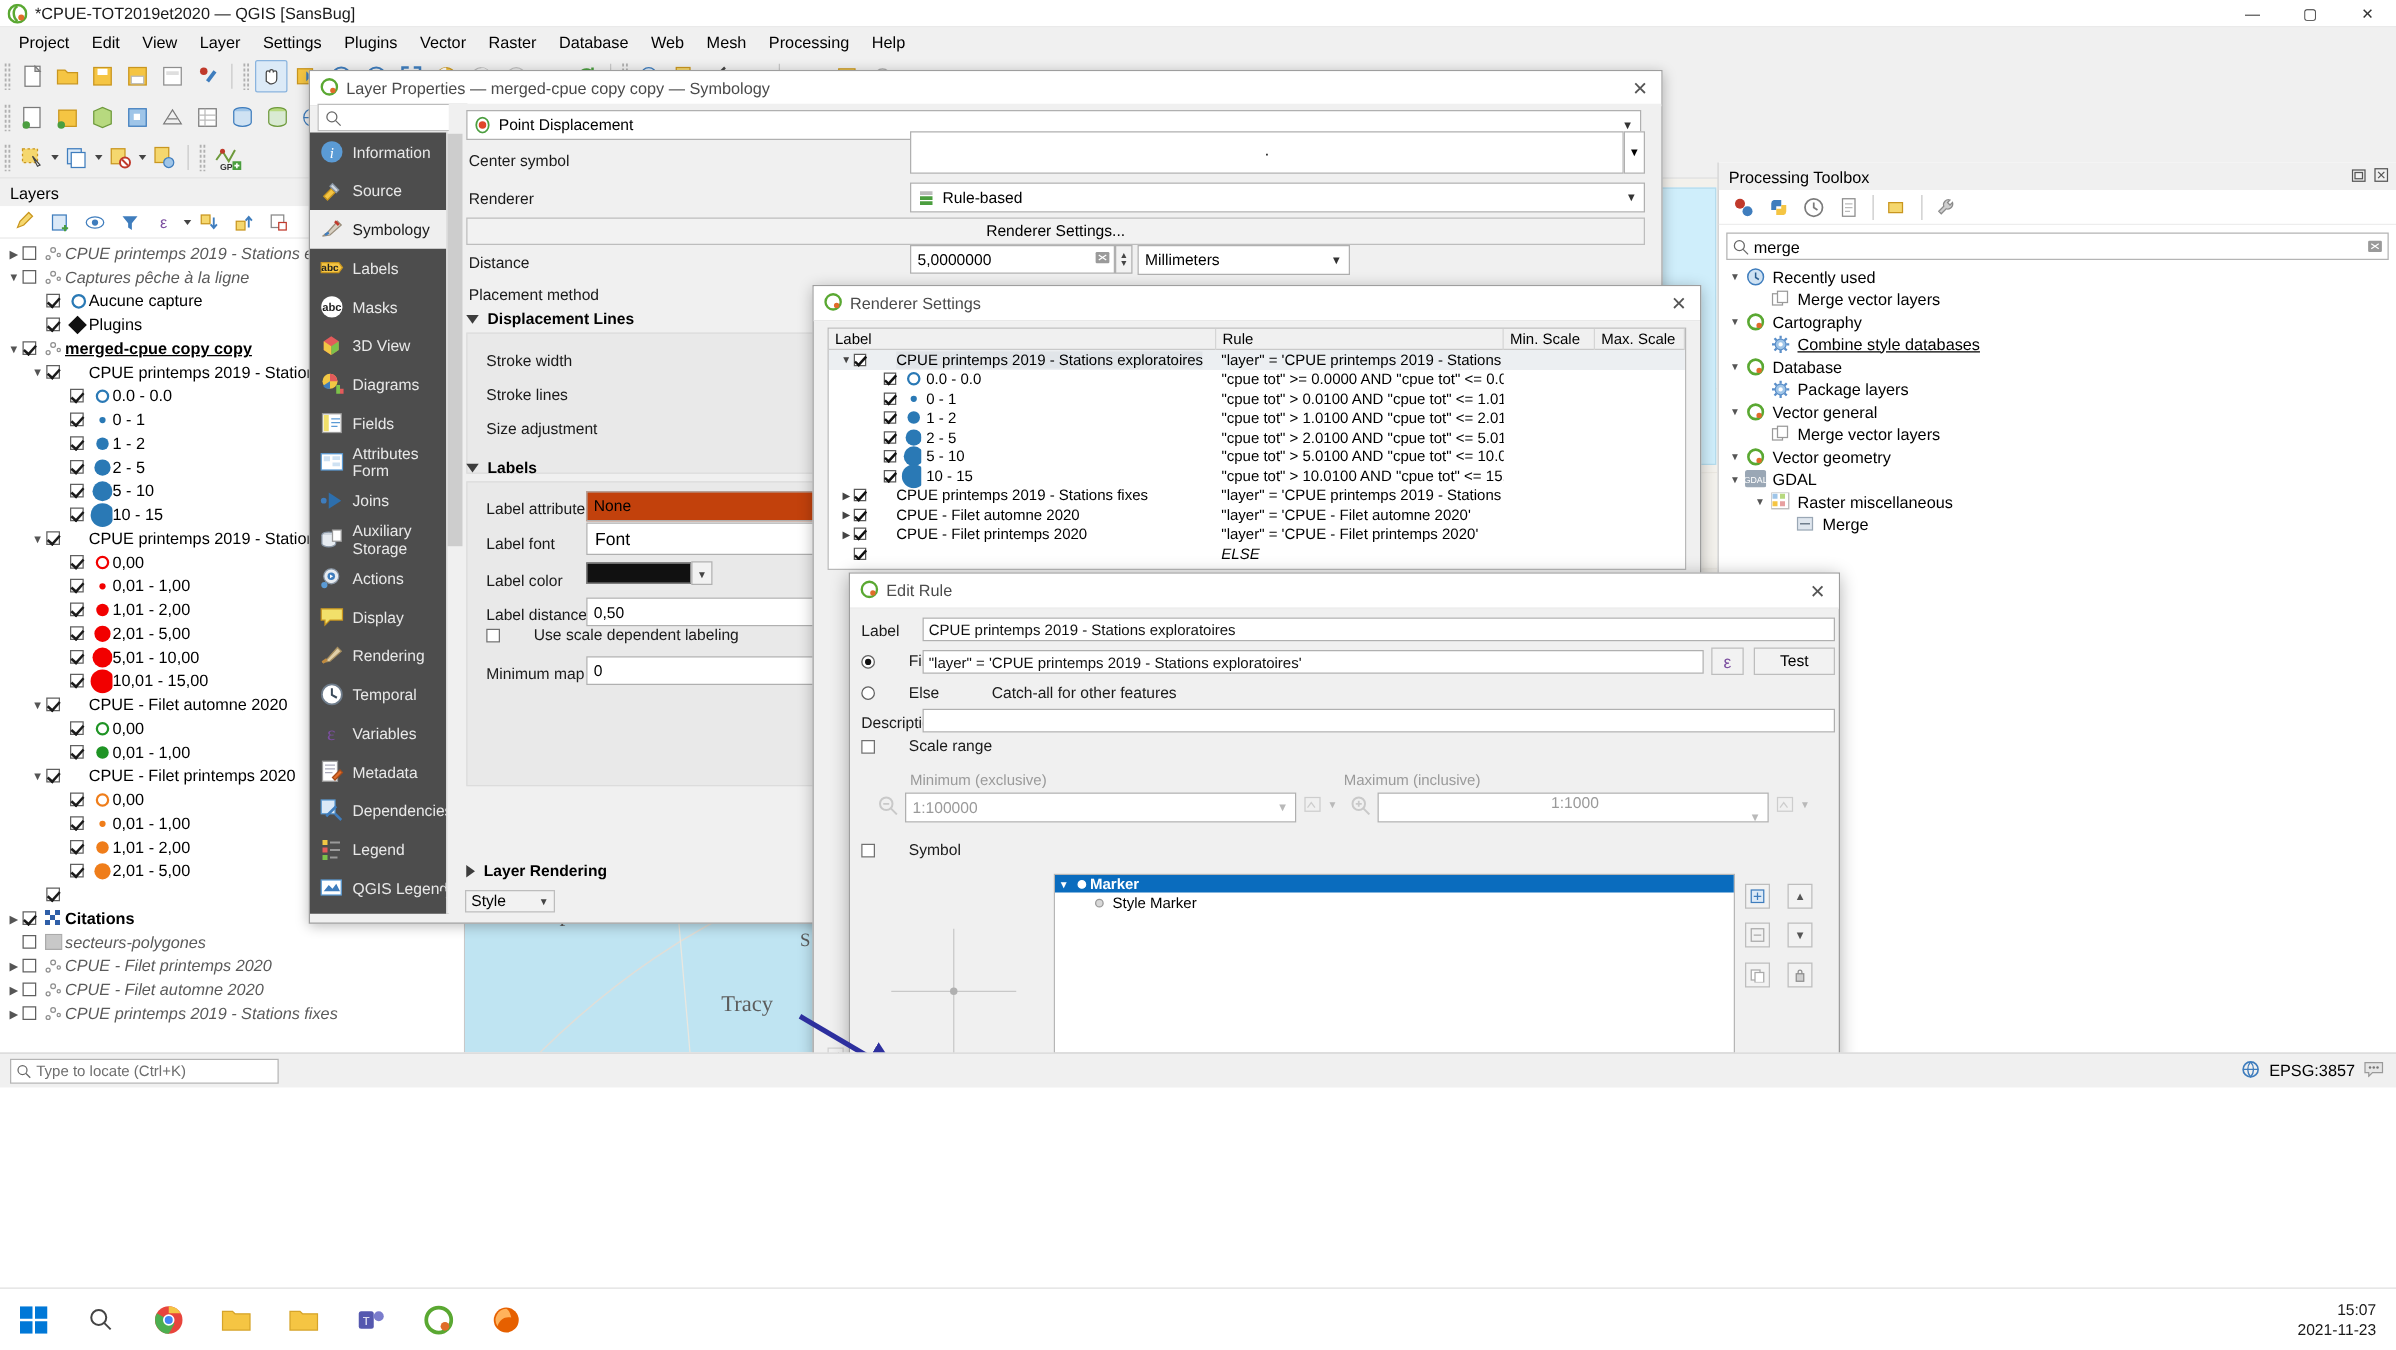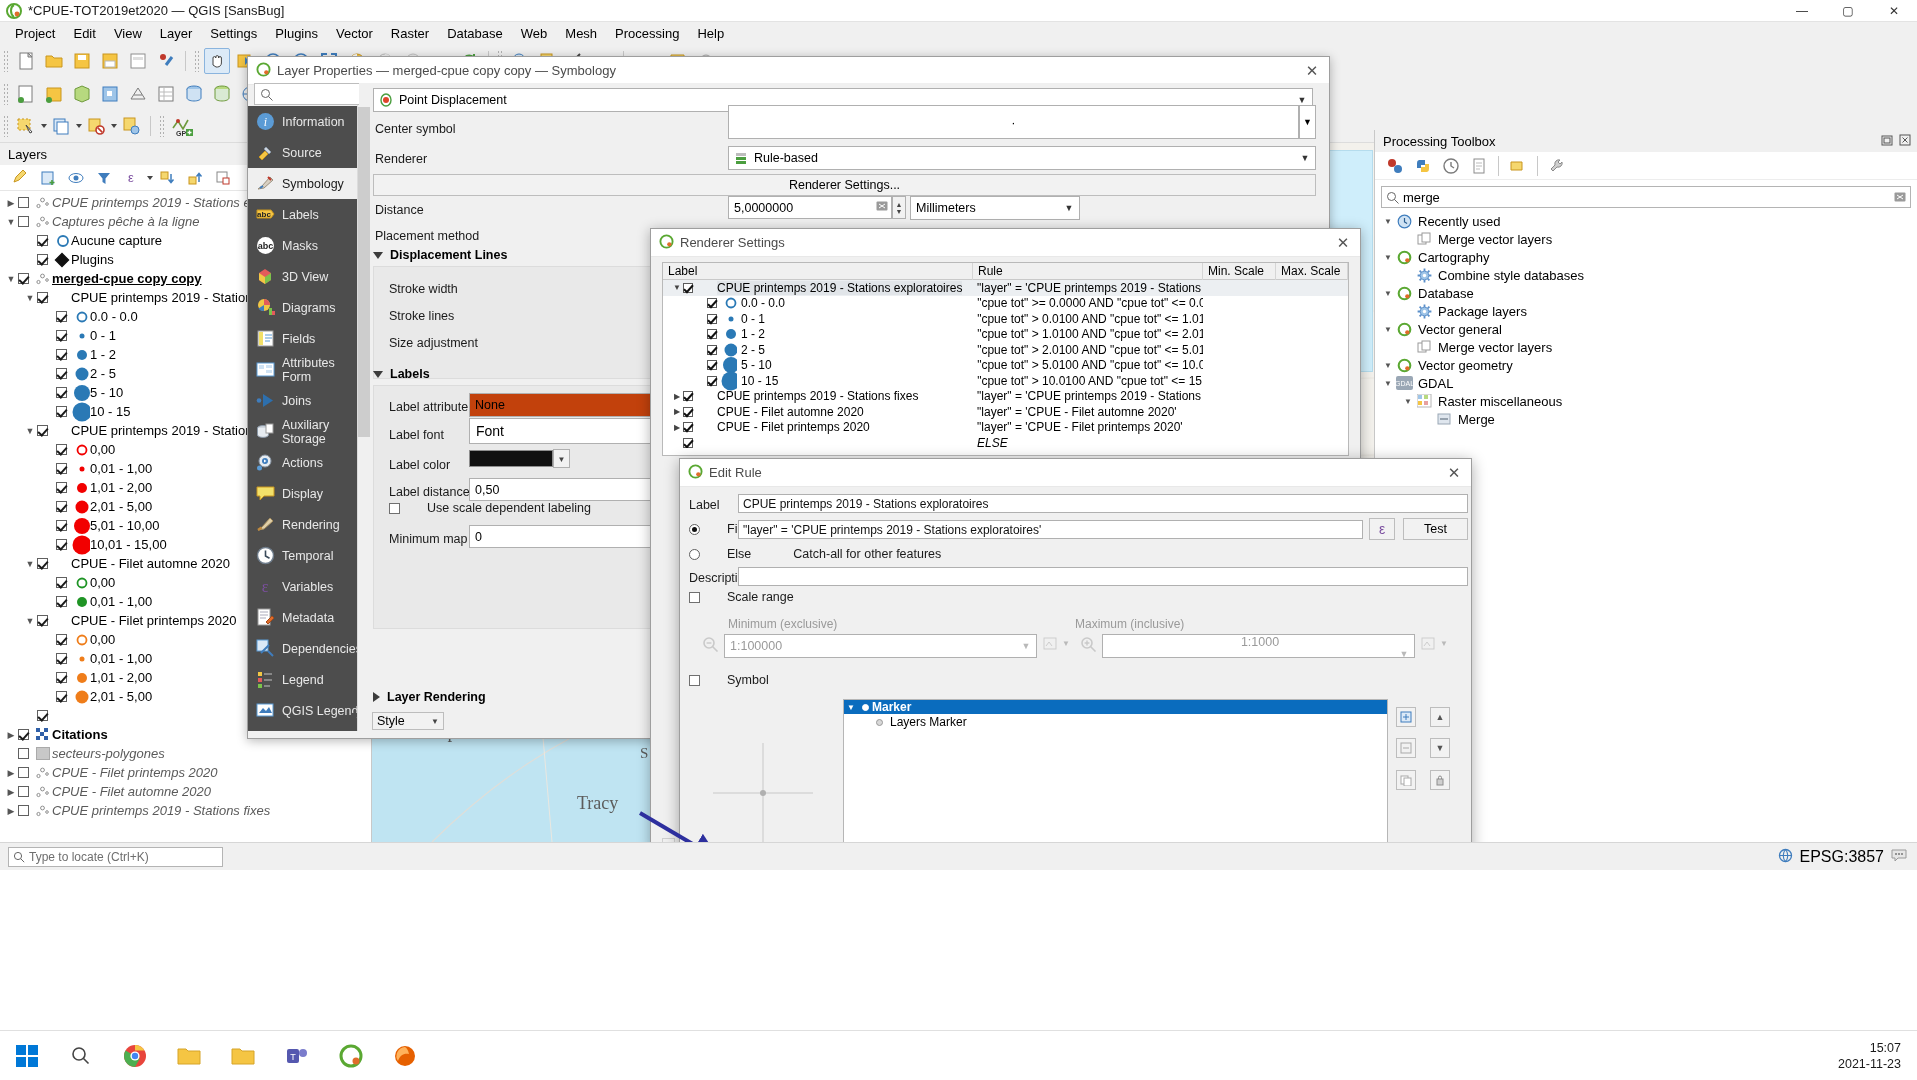--- a/index.html
+++ b/index.html
@@ -1049,21 +1049,21 @@
         <span style="width: 14px; text-align: center; font-size: 8px; color: rgb(85, 85, 85); flex: 0 0 14px;"></span>
         <span style="width: 19px; flex: 0 0 19px; display: flex; align-items: center; justify-content: center;">
           <svg width="15" height="15">
             <circle cx="7.5" cy="7.5" r="4.3" fill="#9fc5e8" stroke="#5b8fc9"></circle>
             <circle cx="7.5" cy="7.5" r="1.7" fill="#fff"></circle>
             <g stroke="#5b8fc9" stroke-width="1.8">
               <path d="M7.5 0.6v2.4M7.5 12v2.4M0.6 7.5h2.4M12 7.5h2.4M2.6 2.6l1.7 1.7M10.7 10.7l1.7 1.7M12.4 2.6l-1.7 1.7M4.3 10.7l-1.7 1.7"></path>
             </g>
           </svg>
         </span>
-        <span style="margin-left: 4px;">Combine style databases</span>
+        <span style="margin-left: 4px; text-decoration: underline;">Combine style databases</span>
       </div>
       <div class="ptrow" style="padding-left: 6px;">
         <span style="width: 14px; text-align: center; font-size: 8px; color: rgb(85, 85, 85); flex: 0 0 14px;">▼</span>
         <span style="width: 19px; flex: 0 0 19px; display: flex; align-items: center; justify-content: center;">
           <svg width="15" height="15" viewBox="0 0 16 16">
             <circle cx="8" cy="8" r="6.2" fill="none" stroke="#5aa832" stroke-width="2.2"></circle>
             <circle cx="11" cy="11" r="2.3" fill="#e06c2a"></circle>
           </svg>
         </span>
         <span style="margin-left: 4px;">Database</span>
@@ -1758,21 +1758,21 @@
           </svg>
       </span>
       <span>Marker</span>
     </div>
     <div class="rrow" style="height:16px; padding-left:28px;">
       <span style="width:14px; display:flex; align-items:center; justify-content:center;">
         <svg width="9" height="9">
             <circle cx="4.5" cy="4.5" r="3" fill="#d8d8d8" stroke="#999"></circle>
           </svg>
       </span>
-      <span style="margin-left:4px;">Layers Marker</span>
+      <span style="margin-left:4px;">Style Marker</span>
     </div>
   </div>
 
   <div class="abs sqbtn" style="left:716px; top:248px;">
     <svg width="12" height="12">
         <rect x="1" y="1" width="10" height="10" fill="#dbe9f7" stroke="#3f7dbd"></rect>
         <path d="M6 3v6M3 6h6" stroke="#3f7dbd"></path>
       </svg>
   </div>
   <div class="abs sqbtn" style="left:750px; top:248px;">▲</div>
@@ -1816,21 +1816,21 @@
       </svg>
     <span>Type to locate (Ctrl+K)</span>
   </div>
   <span style="margin-left:auto; margin-right:10px; display:flex; align-items:center; gap:7px;">
     <span>
       <svg width="15" height="15">
           <circle cx="7.5" cy="7.5" r="6" fill="none" stroke="#3f7dbd" stroke-width="1.3"></circle>
           <path d="M1.5 7.5h12M7.5 1.5a9 9 0 0 1 0 12a9 9 0 0 1 0-12" fill="none" stroke="#3f7dbd" stroke-width="1.1"></path>
         </svg>
     </span>
-    <span style="font-size:16px;">EPSG:3857</span>
+    <span style="font-size:13px;">EPSG:3857</span>
     <span>
       <svg width="16" height="14">
           <path d="M1 2h14v8H7l-3 3v-3H1z" fill="#e6e6e6" stroke="#9a9a9a"></path>
           <circle cx="5" cy="6" r="1" fill="#777"></circle>
           <circle cx="8" cy="6" r="1" fill="#777"></circle>
           <circle cx="11" cy="6" r="1" fill="#777"></circle>
         </svg>
     </span>
   </span>
 </div>

